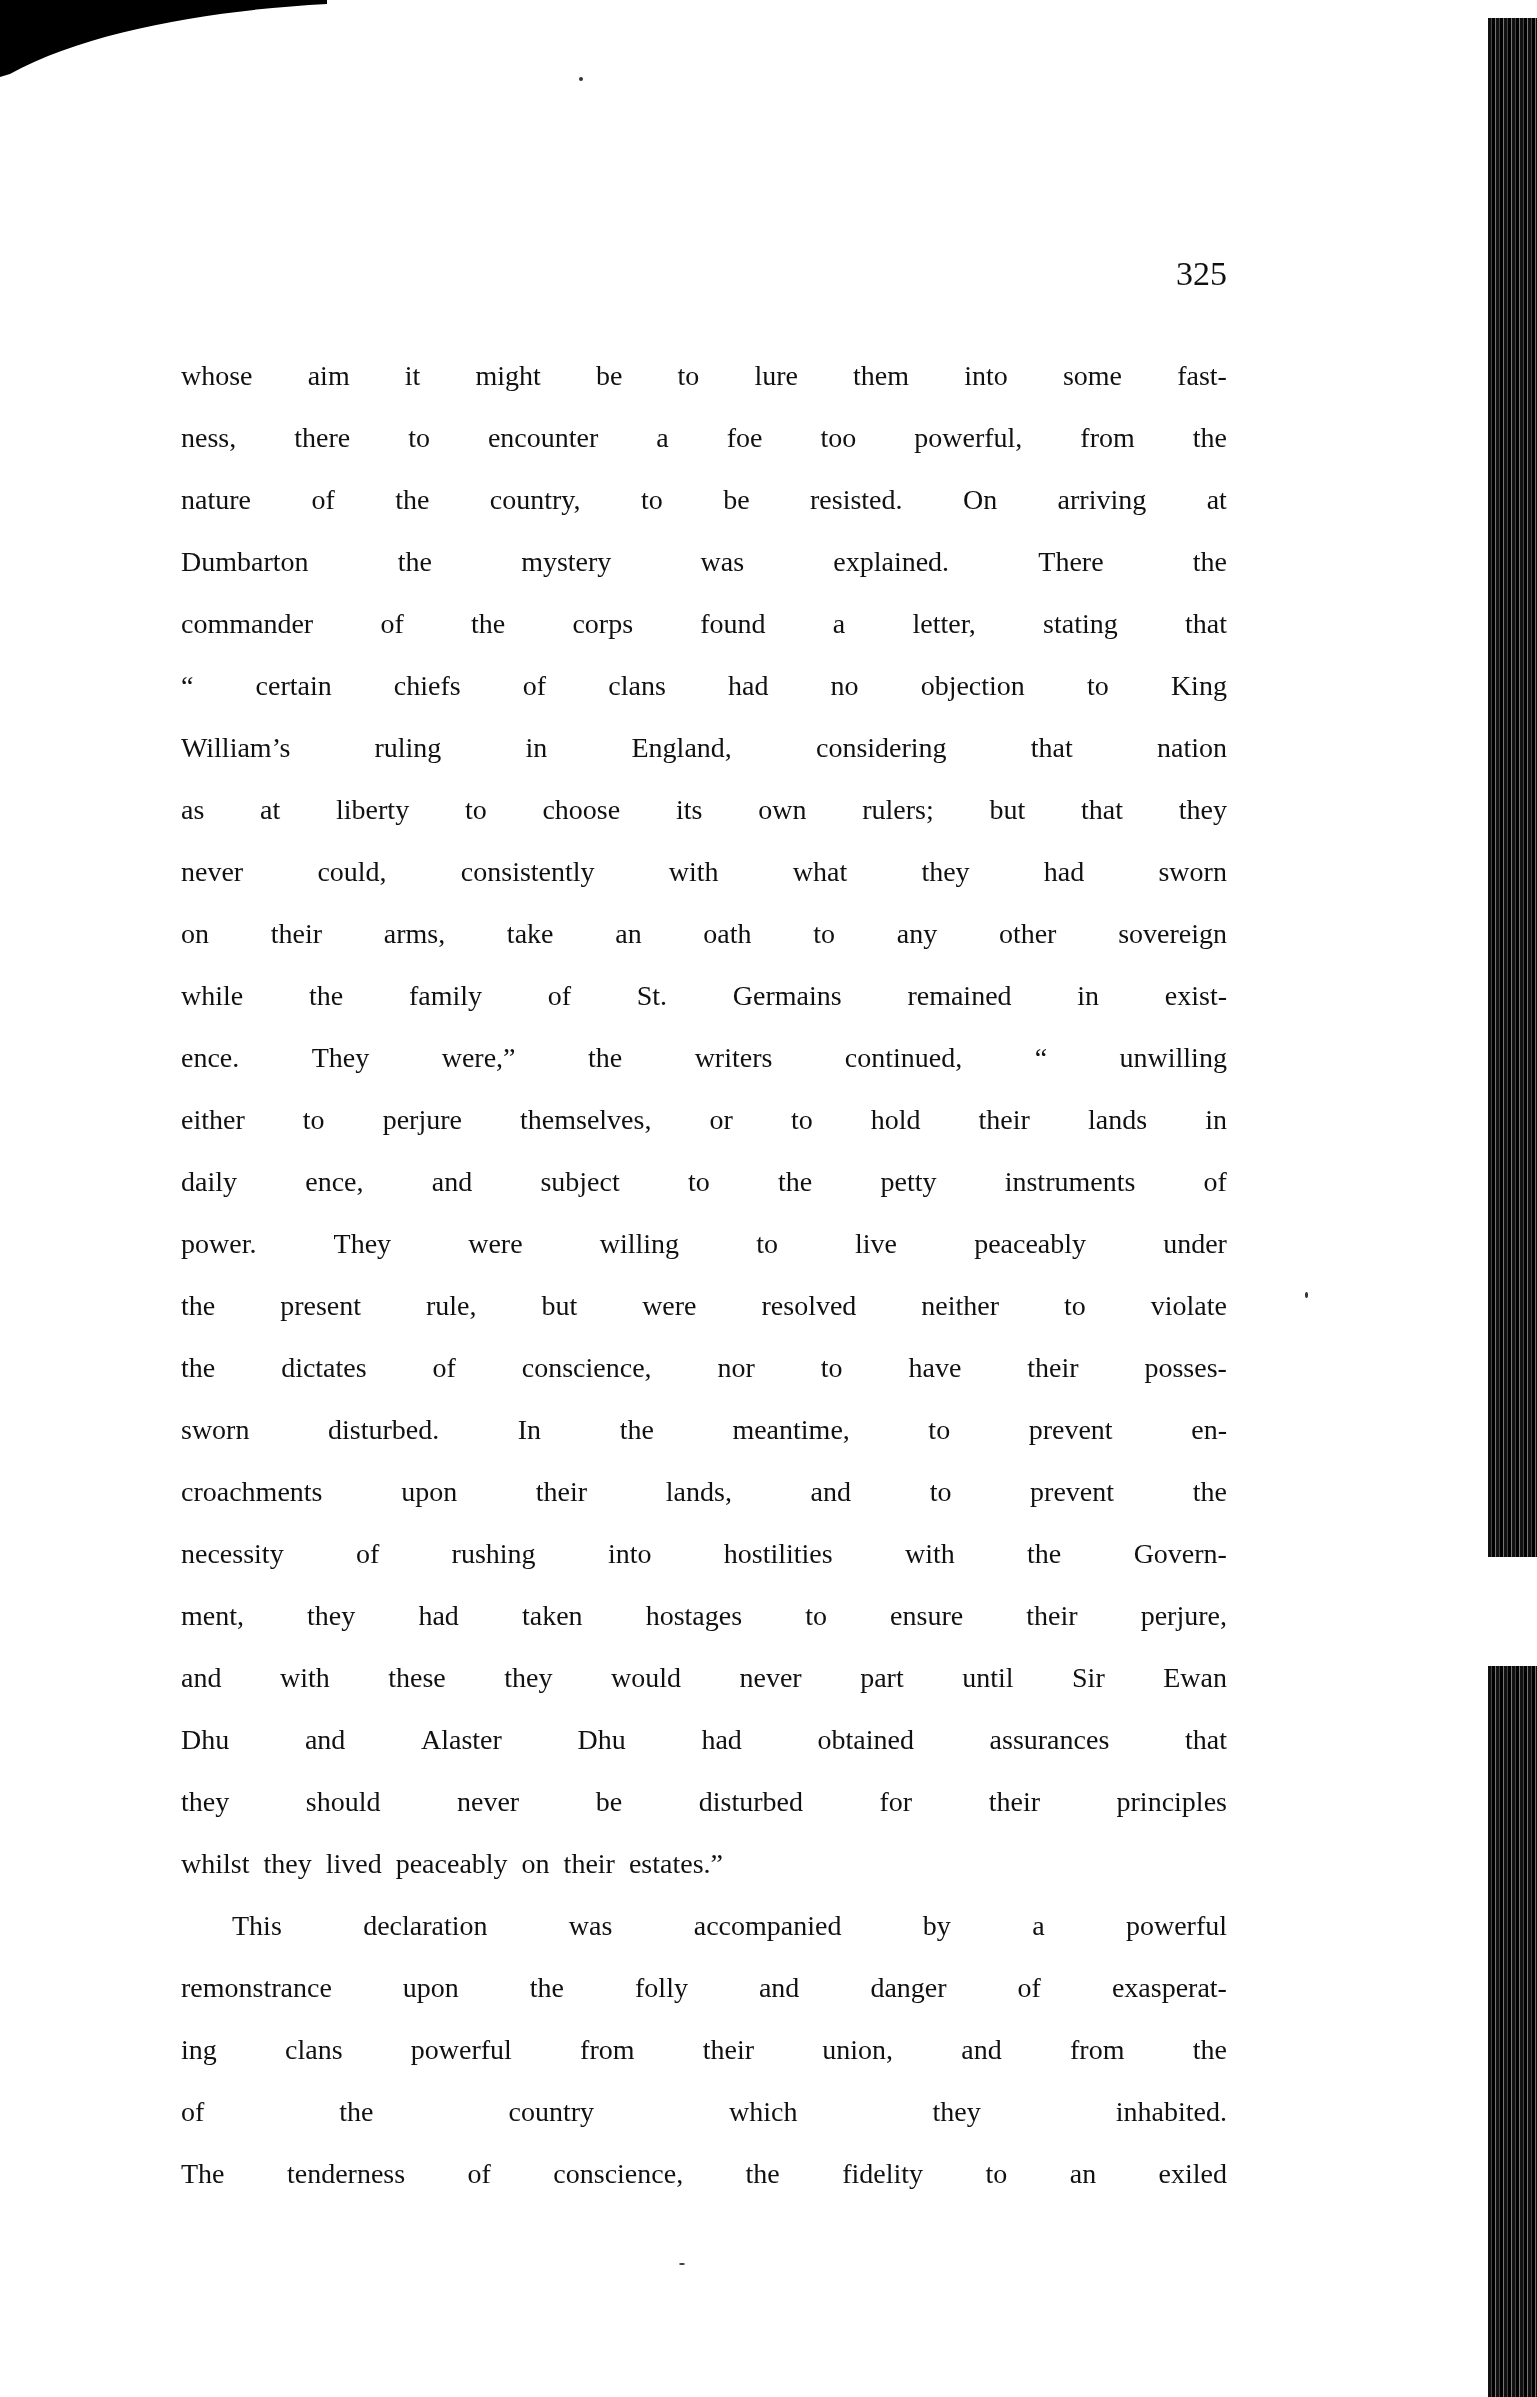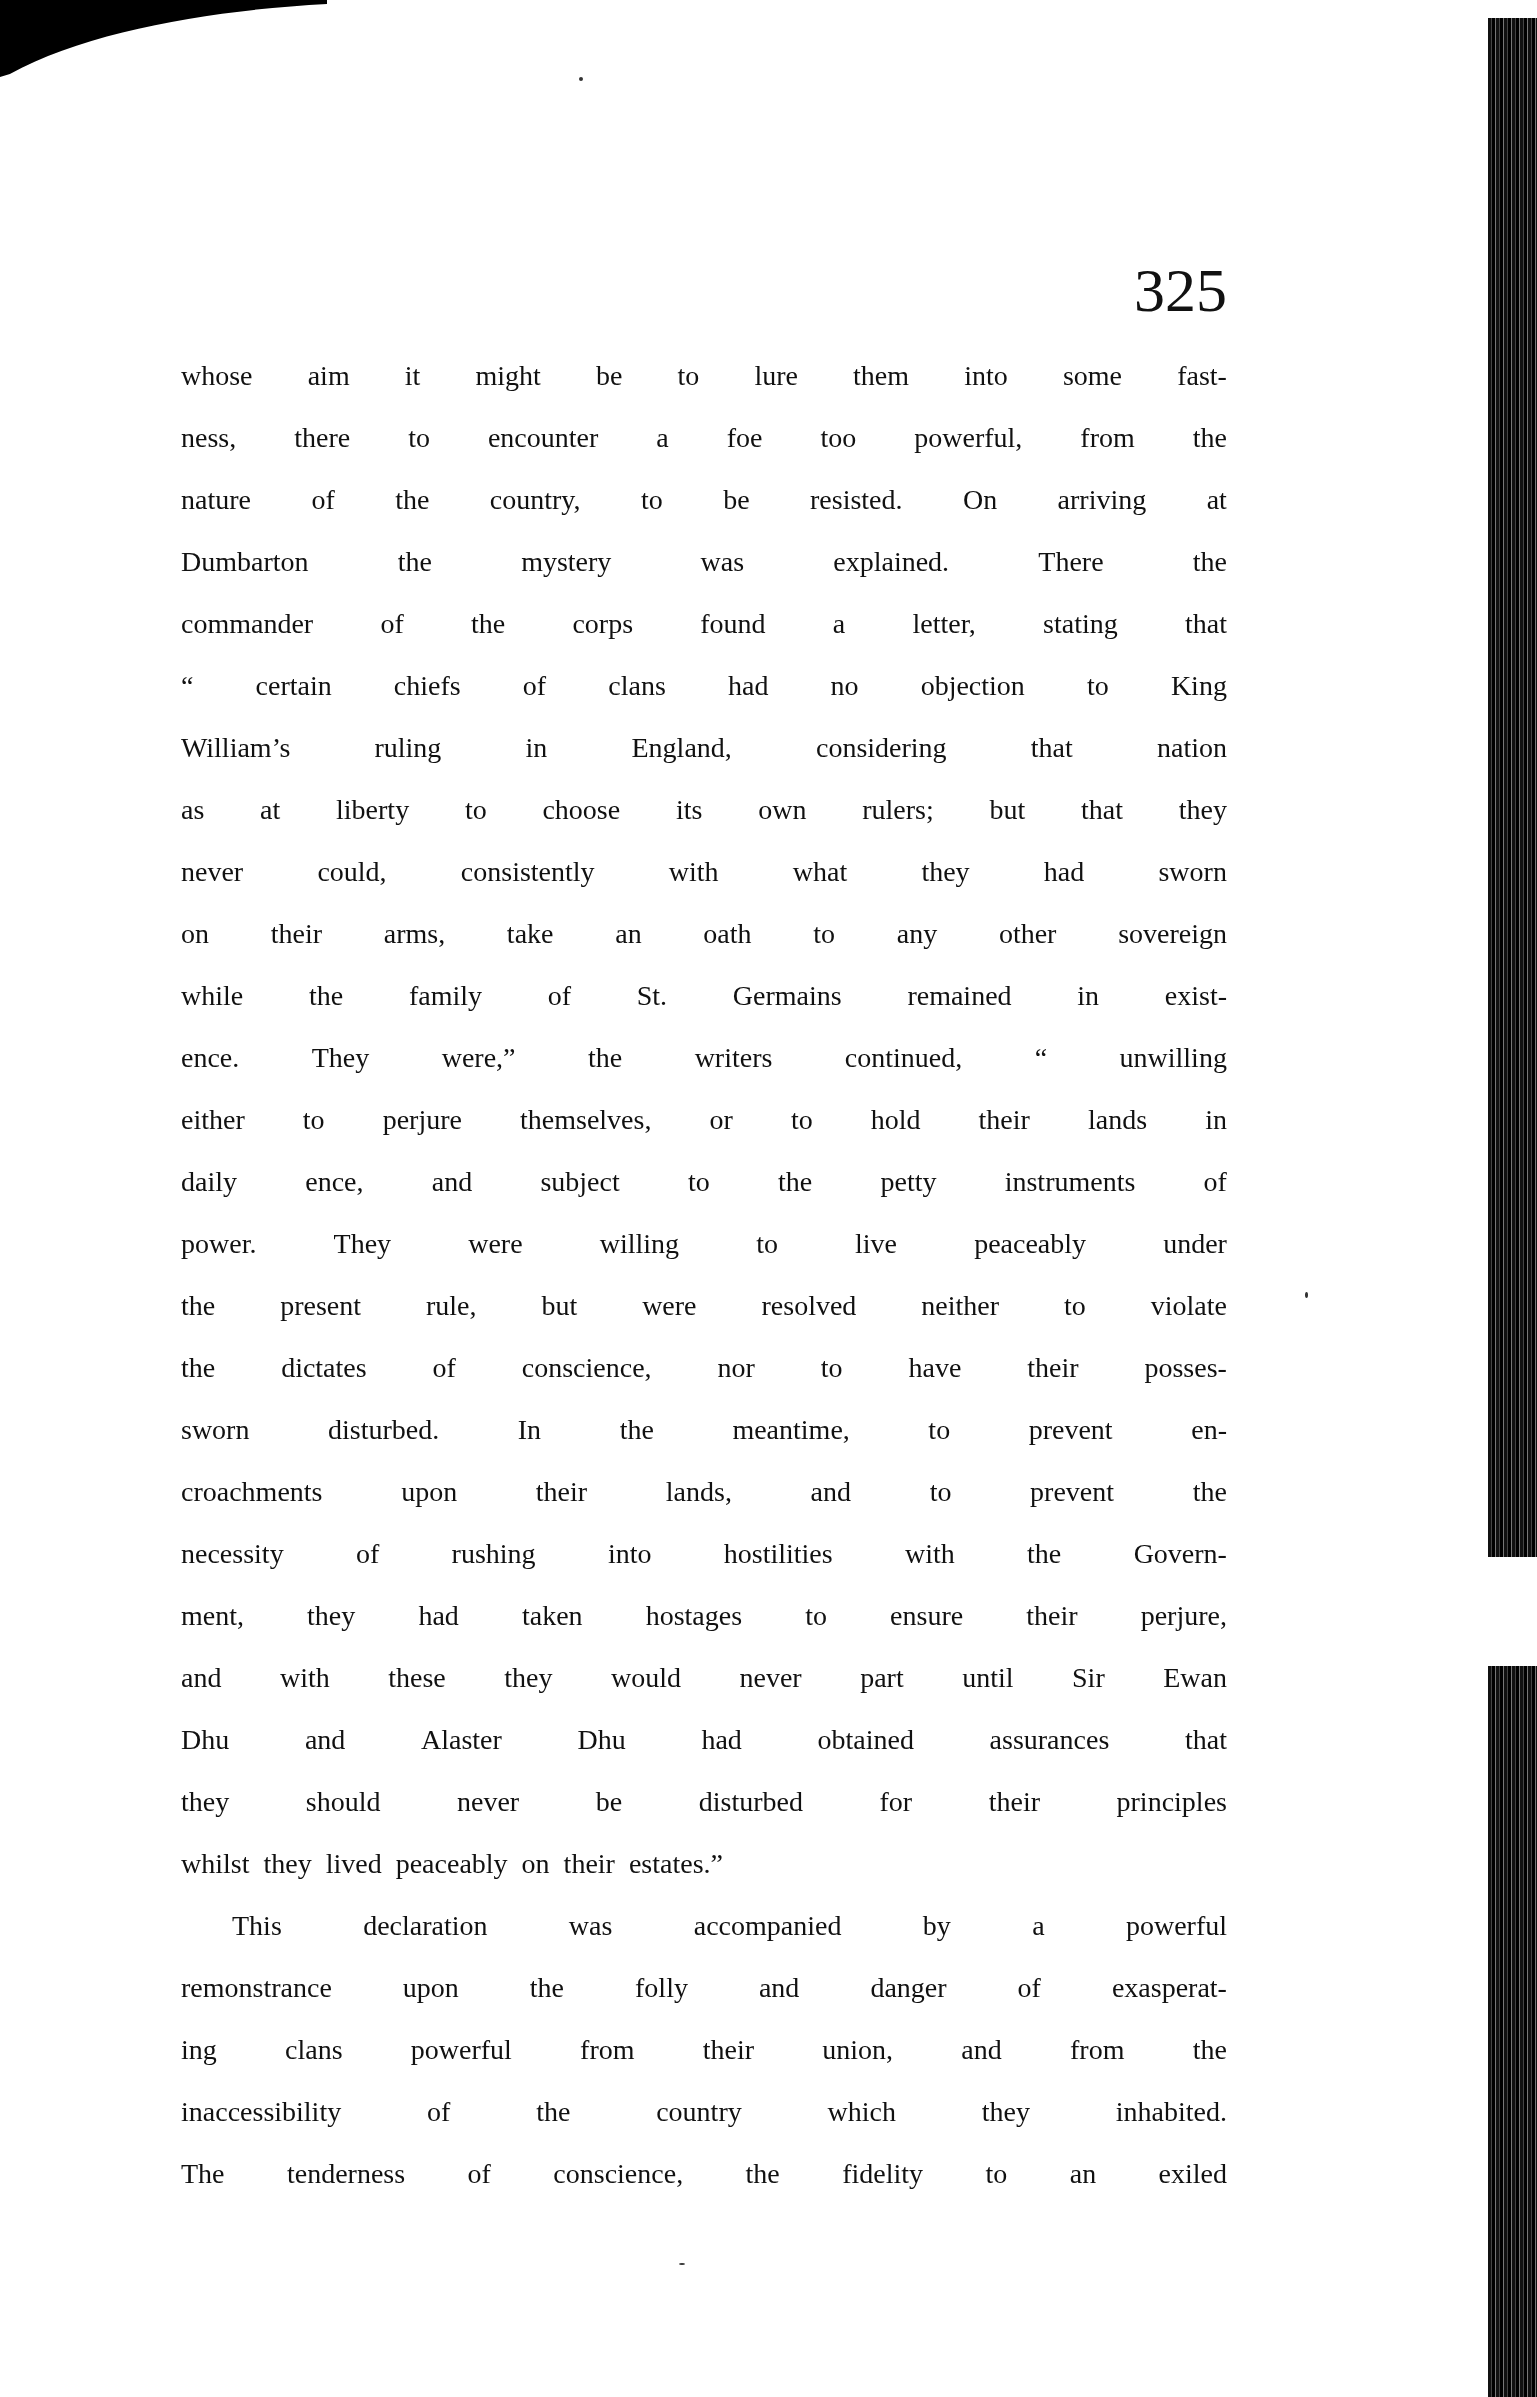--- a/index.html
+++ b/index.html
@@ -18,21 +18,21 @@
     position: absolute; left: 0; width: 50px; background: #fff;
   }
   .running-head {
     position: absolute; left: 181px; width: 1046px; top: 259px; height: 50px;
   }
   .running-head .title {
     position: absolute; left: 297px; top: 0; font-size: 34px; letter-spacing: 2px;
     font-variant: small-caps; text-transform: uppercase; white-space: nowrap;
   }
   .running-head .page-number {
-    position: absolute; right: 0; top: -4px; font-size: 62px; white-space: nowrap;
+    position: absolute; right: 0; top: -4px; font-size: 34px; white-space: nowrap;
   }
   .body-text {
     position: absolute; left: 181px; width: 1046px; top: 345px;
   }
   .line {
     height: 62px; line-height: 62px; font-size: 28px;
     text-align: justify; text-align-last: justify; white-space: nowrap;
     display: flex; justify-content: space-between;
   }
   .line.last { text-align-last: left; justify-content: flex-start; }
@@ -351,21 +351,20 @@
       <span class="w">clans</span>
       <span class="w">powerful</span>
       <span class="w">from</span>
       <span class="w">their</span>
       <span class="w">union,</span>
       <span class="w">and</span>
       <span class="w">from</span>
       <span class="w">the</span>
     </div>
     <div class="line">
-      <span class="w">inaccessibility</span>
       <span class="w">of</span>
       <span class="w">the</span>
       <span class="w">country</span>
       <span class="w">which</span>
       <span class="w">they</span>
       <span class="w">inhabited.</span>
     </div>
     <div class="line">
       <span class="w">The</span>
       <span class="w">tenderness</span>

